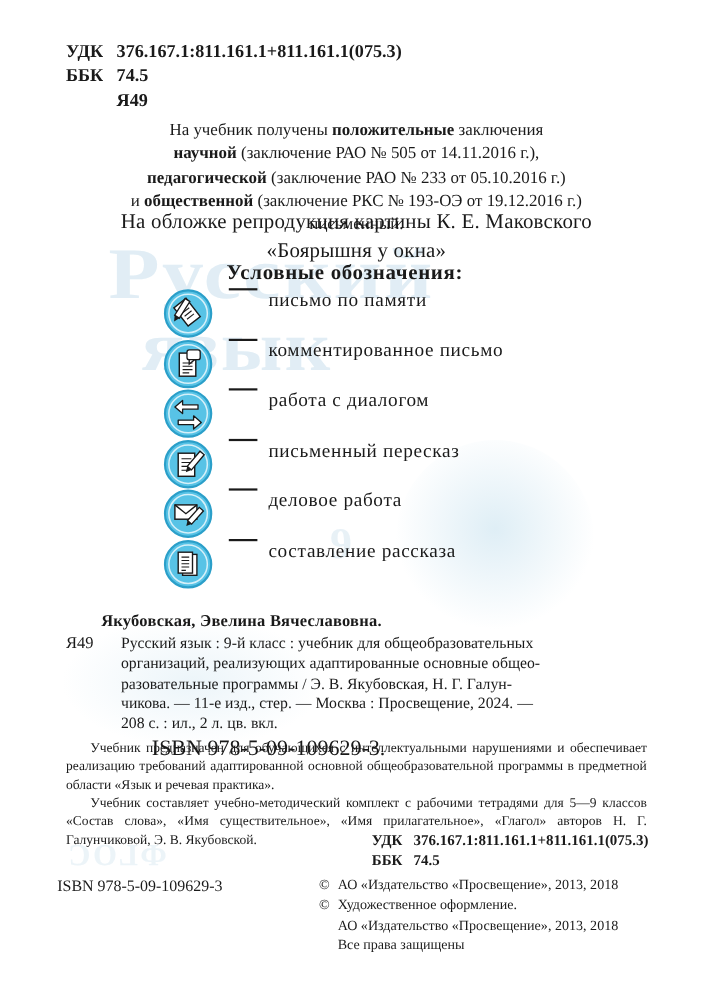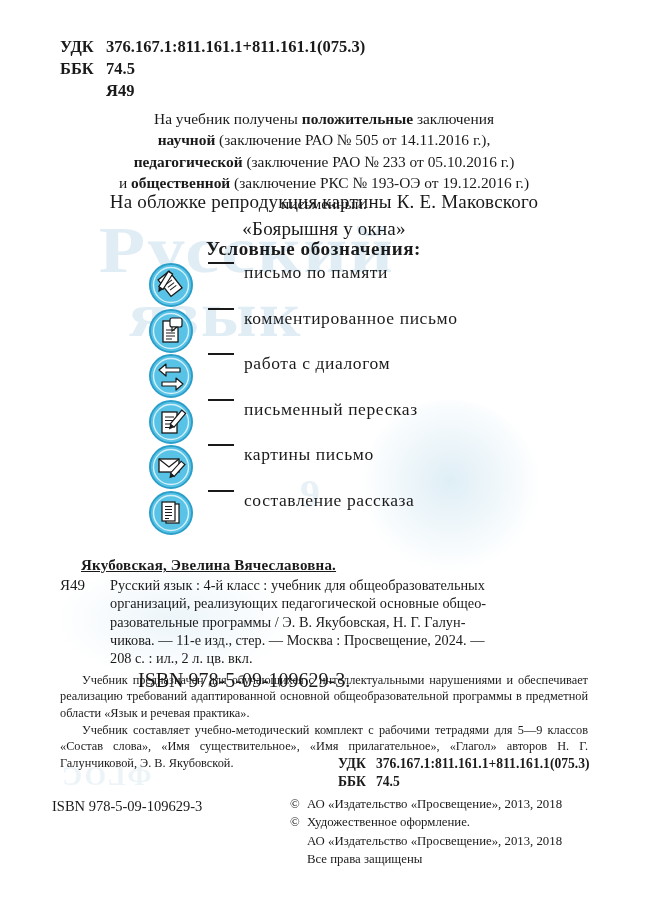--- a/index.html
+++ b/index.html
@@ -52,21 +52,21 @@
                 font-size:19px;font-weight:bold;letter-spacing:.6px;}
   .legend-list{position:absolute;left:148px;top:262px;width:470px;}
   .legend-row{display:flex;align-items:flex-start;height:45.5px;}
   .ico{width:46px;height:46px;flex:none;position:relative;}
   .ico svg{display:block;width:46px;height:46px;}
   .dash{display:inline-block;width:26px;height:0;border-top:2px solid #1a1a1a;margin:0 10px 0 14px;}
   .legend-label{font-size:17.5px;letter-spacing:.6px;white-space:nowrap;}
 
   
   .bib{position:absolute;left:60px;top:556px;width:528px;font-size:14.3px;line-height:1.28;}
-  .bib-author{font-weight:bold;margin-left:21px;font-size:15px;letter-spacing:.2px;text-decoration:underline;}
+  .bib-author{font-weight:bold;margin-left:32px;font-size:15px;letter-spacing:.2px;}
   .bib-body{position:relative;margin-top:1px;}
   .bib-sig{position:absolute;left:0;top:0;font-size:15px;}
   .bib-desc{margin-left:50px;text-align:justify;text-justify:inter-word;}
   .bib-desc .l{display:block;white-space:nowrap;}
   .bib-isbn{margin-left:78px;font-size:20px;white-space:nowrap;}
 
   
   .annot{position:absolute;left:60px;top:672px;width:528px;font-size:12.3px;line-height:1.33;}
   .annot p{margin:0;text-indent:22px;text-align:justify;font-family:Liberation Serif, serif;}
   .annot p + p{margin-top:1px;}
@@ -211,21 +211,21 @@
             <circle cx="23" cy="23" r="17.5" fill="none" stroke="#ffffff" stroke-width="1.4" opacity=".75"></circle>
             <rect x="11" y="15" width="20" height="13" fill="#ffffff" stroke="#1a1a1a" stroke-width="1.3"></rect>
             <polyline points="11,15 21,23 31,15" fill="none" stroke="#1a1a1a" stroke-width="1.3"></polyline>
             <g transform="rotate(42 28 26)">
               <rect x="26" y="16" width="5" height="16" fill="#ffffff" stroke="#1a1a1a" stroke-width="1.2"></rect>
               <polygon points="26,32 31,32 28.5,36.5" fill="#1a1a1a"></polygon>
             </g>
           </svg>
         </span>
         <span class="dash"></span>
-        <span class="legend-label">картины письмо</span>
+        <span class="legend-label">деловое работа</span>
       </div>
 
       <div class="legend-row">
         <span class="ico">
           <svg viewBox="0 0 46 46">
             <circle cx="23" cy="23" r="21" fill="#58c3e6" stroke="#2b9fc9" stroke-width="2"></circle>
             <circle cx="23" cy="23" r="17.5" fill="none" stroke="#ffffff" stroke-width="1.4" opacity=".75"></circle>
             <rect x="18" y="14" width="13" height="19" fill="#ffffff" stroke="#1a1a1a" stroke-width="1.25"></rect>
             <rect x="14" y="12" width="13" height="19" fill="#ffffff" stroke="#1a1a1a" stroke-width="1.25"></rect>
             <line x1="17" y1="16.5" x2="24" y2="16.5" stroke="#1a1a1a" stroke-width="1"></line>
@@ -239,22 +239,22 @@
         <span class="legend-label">составление рассказа</span>
       </div>
 
     </div>
 
     <div class="bib">
       <div class="bib-author">Якубовская, Эвелина Вячеславовна.</div>
       <div class="bib-body">
         <span class="bib-sig">Я49</span>
         <div class="bib-desc">
-          <span class="l">Русский язык : 4-й класс : учебник для общеобразовательных</span>
-          <span class="l">организаций, реализующих педагогической основные общео-</span>
+          <span class="l">Русский язык : 9-й класс : учебник для общеобразовательных</span>
+          <span class="l">организаций, реализующих адаптированные основные общео-</span>
           <span class="l">разовательные программы / Э. В. Якубовская, Н. Г. Галун-</span>
           <span class="l">чикова. — 11-е изд., стер. — Москва : Просвещение, 2024. —</span>
           <span class="l">208 с. : ил., 2 л. цв. вкл.</span>
         </div>
         <div class="bib-isbn">ISBN 978-5-09-109629-3.</div>
       </div>
     </div>
 
     <div class="annot">
       <p>Учебник предназначен для обучающихся с интеллектуальными нарушениями и обеспечивает реализацию требований адаптированной основной общеобразовательной программы в предметной области «Язык и речевая практика».</p>

